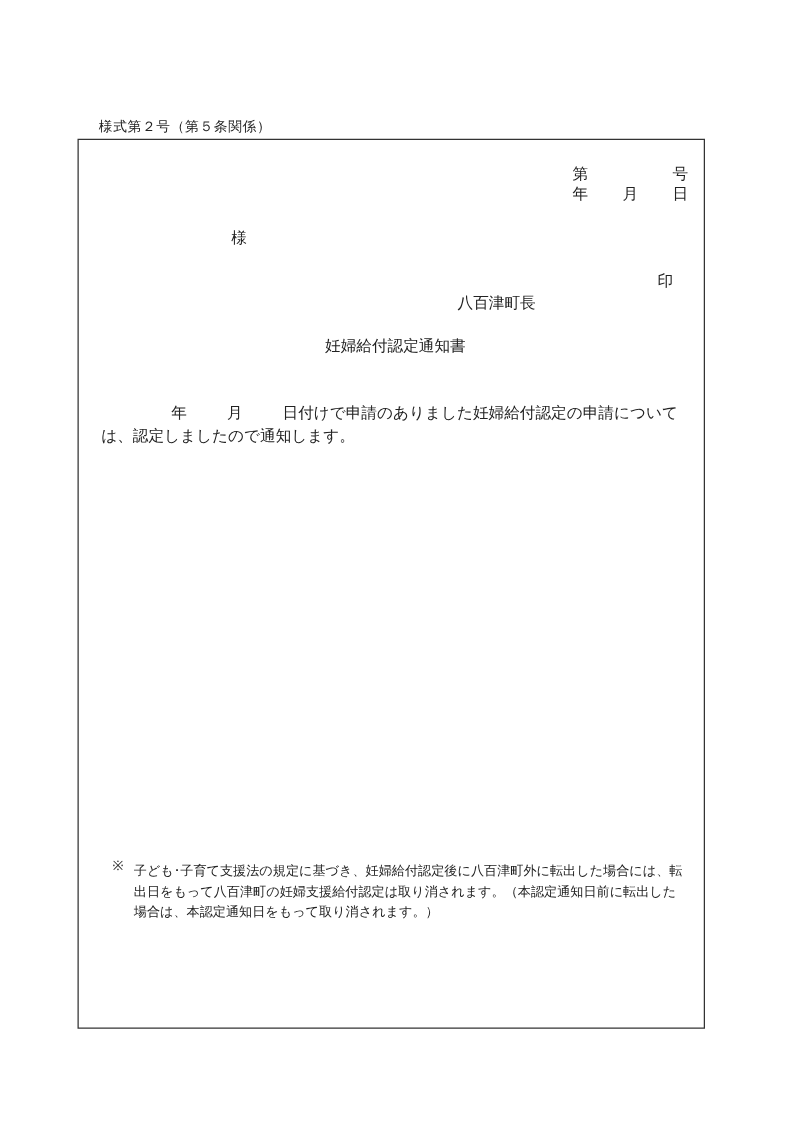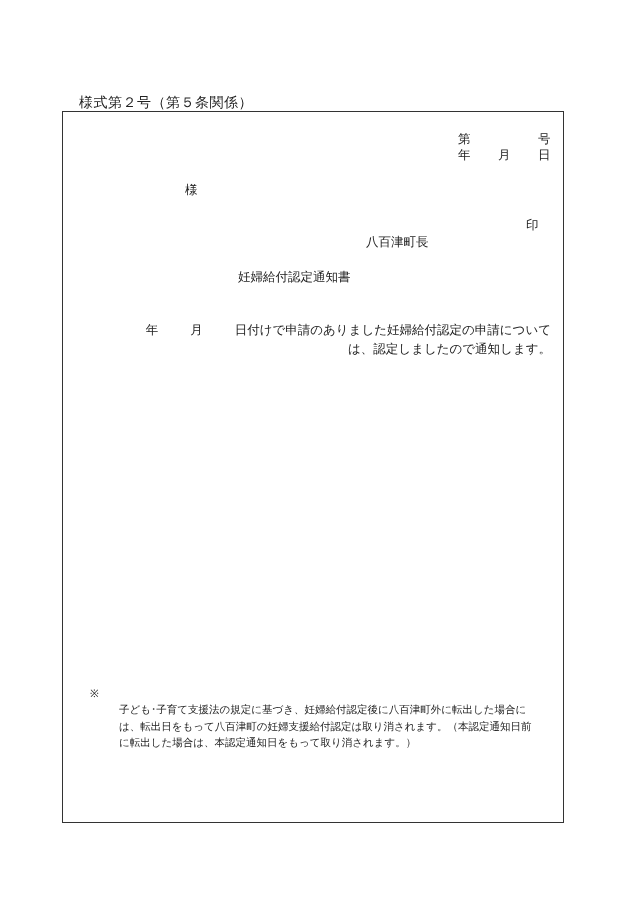--- a/index.html
+++ b/index.html
@@ -1,48 +1,48 @@
 <!DOCTYPE html>
 <html><head>
 <meta charset="utf-8">
 <style>
   html, body { margin:0; padding:0; background:#ffffff; }
   body { width:630px; height:903px; position:relative; overflow:hidden;
          font-family:"DejaVu Serif","Liberation Serif",serif; color:#222; }
-  .form-no { position:absolute; left:79px; top:94px; font-size:14px; letter-spacing:0.5px; }
+  .form-no { position:absolute; left:79px; top:94px; font-size:11px; letter-spacing:0.5px; }
   .frame { position:absolute; left:62px; top:111px; width:500px; height:710px;
            border:1.5px solid #333; box-sizing:content-box; }
   .abs { position:absolute; font-size:12.5px; white-space:nowrap; }
   .body-text { position:absolute; left:81px; top:320px; width:470px; font-size:12.5px;
-               line-height:19px; text-indent:56px;text-align:right; }
+               line-height:19px; text-indent:56px; }
   .body-text .gap1 { display:inline-block; width:32px; }
   .body-text .gap2 { display:inline-block; width:32px; }
   .note { position:absolute; left:90px; top:685px; width:462px; font-size:10.5px; line-height:16.5px; }
   .note .mark { position:absolute; left:0; top:0; }
-  .note .p { padding-left:13px; margin:16px; }
+  .note .p { padding-left:13px; margin:4px; }
   .note .p2 { padding-left:13px; text-indent:11px; margin:0; }
 </style>
 </head>
 <body>
 
 <div class="form-no">様式第２号（第５条関係）</div>
 
 <div class="frame"></div>
 
 <span class="abs" style="left:458px; top:131px;">第</span>
 <span class="abs" style="left:538px; top:131px;">号</span>
 <span class="abs" style="left:458px; top:147px;">年</span>
 <span class="abs" style="left:498px; top:147px;">月</span>
 <span class="abs" style="left:538px; top:147px;">日</span>
 
 <span class="abs" style="left:185px; top:182px;">様</span>
 
 <span class="abs" style="left:366px; top:234px;">八百津町長</span>
 <span class="abs" style="left:526px; top:217px;">印</span>
 
-<span class="abs" style="left:238px; top:269px;">妊婦給付認定通知書</span>
+<span class="abs" style="left:260px; top:269px;">妊婦給付認定通知書</span>
 
 <div class="body-text"><span>年</span><span class="gap1"></span><span>月</span><span class="gap2"></span><span>日付けで申請のありました妊婦給付認定の申請については、認定しましたので通知します。</span></div>
 
 <div class="note">
   <span class="mark">※</span>
   <p class="p">子ども･子育て支援法の規定に基づき、妊婦給付認定後に八百津町外に転出した場合には、転出日をもって八百津町の妊婦支援給付認定は取り消されます。（本認定通知日前に転出した場合は、本認定通知日をもって取り消されます。）</p>
 </div>
 
 </body></html>

